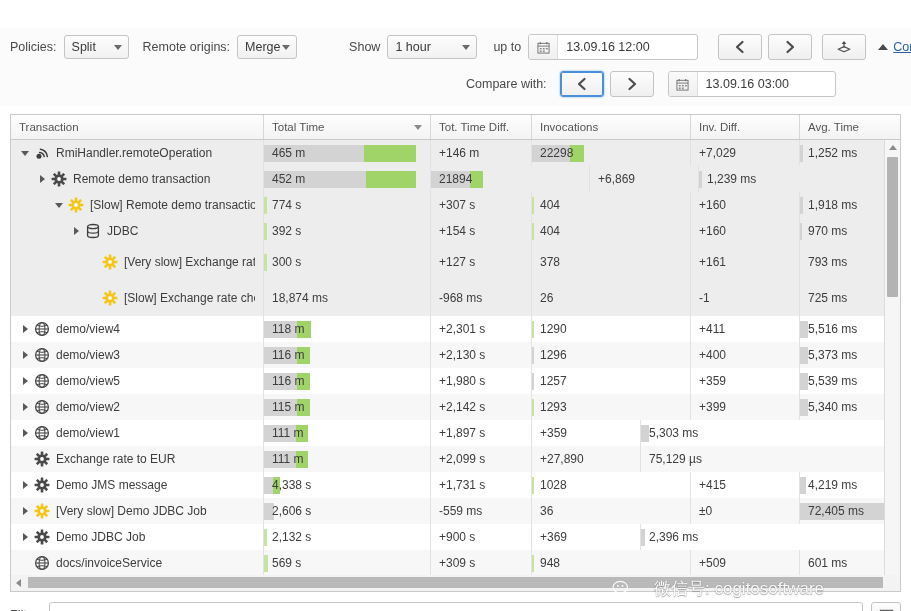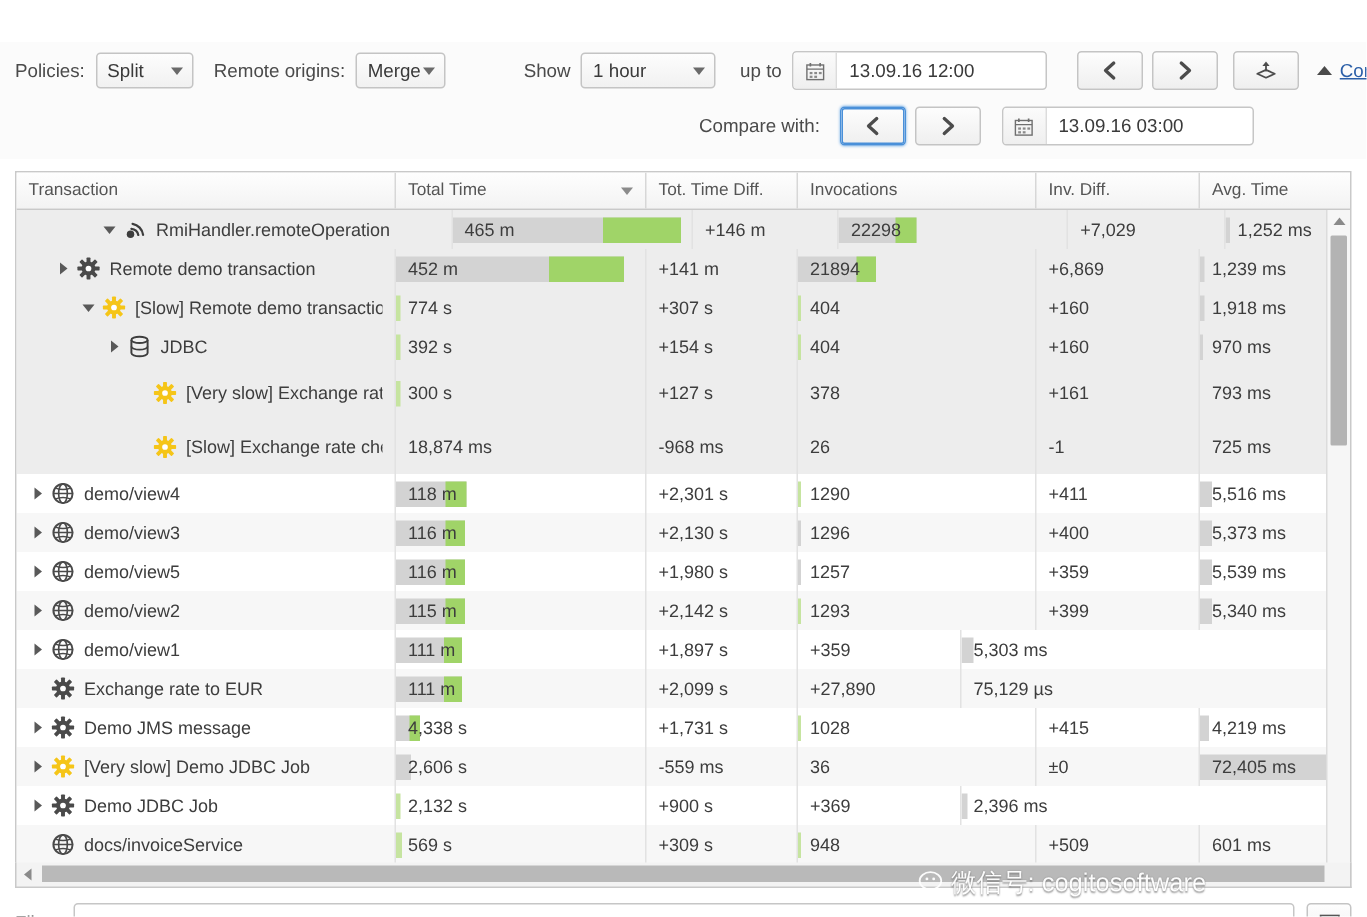--- a/index.html
+++ b/index.html
@@ -207,21 +207,21 @@
   .col-btn {
     margin-left: 8px; width: 30px; height: 26px; box-sizing: border-box;
     background: linear-gradient(#fdfdfd, #efefef);
     border: 1px solid #c4c4c4; border-radius: 3px;
     display: flex; align-items: center; justify-content: center;
   }
 
   
   .watermark {
     position: absolute; left: 612px; top: 549px;
-    display: flex; align-items: center; gap: 0;
+    display: flex; align-items: center; gap: 20px;
     color: #ffffff; font-size: 17px; white-space: nowrap;
     opacity: .95; pointer-events: none;
     text-shadow: 0 0 1px rgba(120,120,120,.9), 0 1px 1px rgba(100,100,100,.55);
   }
 </style>
 </head>
 <body>
 
 <div id="app">
 
@@ -335,21 +335,21 @@
           <span>Invocations</span>
         </div>
         <div class="hc c-id">
           <span>Inv. Diff.</span>
         </div>
         <div class="hc c-at">
           <span>Avg. Time</span>
         </div>
       </div>
     <div class="gbody" id="grid-body">
-        <div class="row sel" style="height: 26px; padding-left: 48px;">
+        <div class="row sel" style="height: 26px;">
           <div class="cell c-tx">
             <div class="tx-inner">
               <span class="tw" style="width: 0px;"></span>
               <span class="twist down"></span>
               <span class="ticon">
                 <svg width="16" height="16" viewBox="0 0 16 16">
                   <circle cx="5" cy="11.2" r="2.5" fill="#3d3d3d"></circle>
                   <path d="M5.6 7.6 A5.2 5.2 0 0 1 10.2 11.6" fill="none" stroke="#3d3d3d" stroke-width="1.5" stroke-linecap="round"></path>
                   <path d="M6.4 4.2 A8.6 8.6 0 0 1 13.4 11.6" fill="none" stroke="#3d3d3d" stroke-width="1.5" stroke-linecap="round"></path>
                 </svg>
@@ -405,23 +405,20 @@
               </span>
               <span class="tlabel">Remote demo transaction</span>
             </div>
           </div>
           <div class="cell c-tt">
             <div class="barwrap" style="width: 167px;">
               <div class="bar-grey" style="width: 152px;"></div>
               <div class="bar-green" style="left: 102px; width: 50px;"></div>
             </div>
             <span class="celltext">452 m</span>
-          </div>
-          <div class="cell c-td">
-            <span class="celltext">+141 m</span>
           </div>
           <div class="cell c-iv">
             <div class="barwrap" style="width: 159px;">
               <div class="bar-grey" style="width: 52px;"></div>
               <div class="bar-green" style="left: 39px; width: 13px;"></div>
             </div>
             <span class="celltext">21894</span>
           </div>
           <div class="cell c-id">
             <span class="celltext">+6,869</span>

